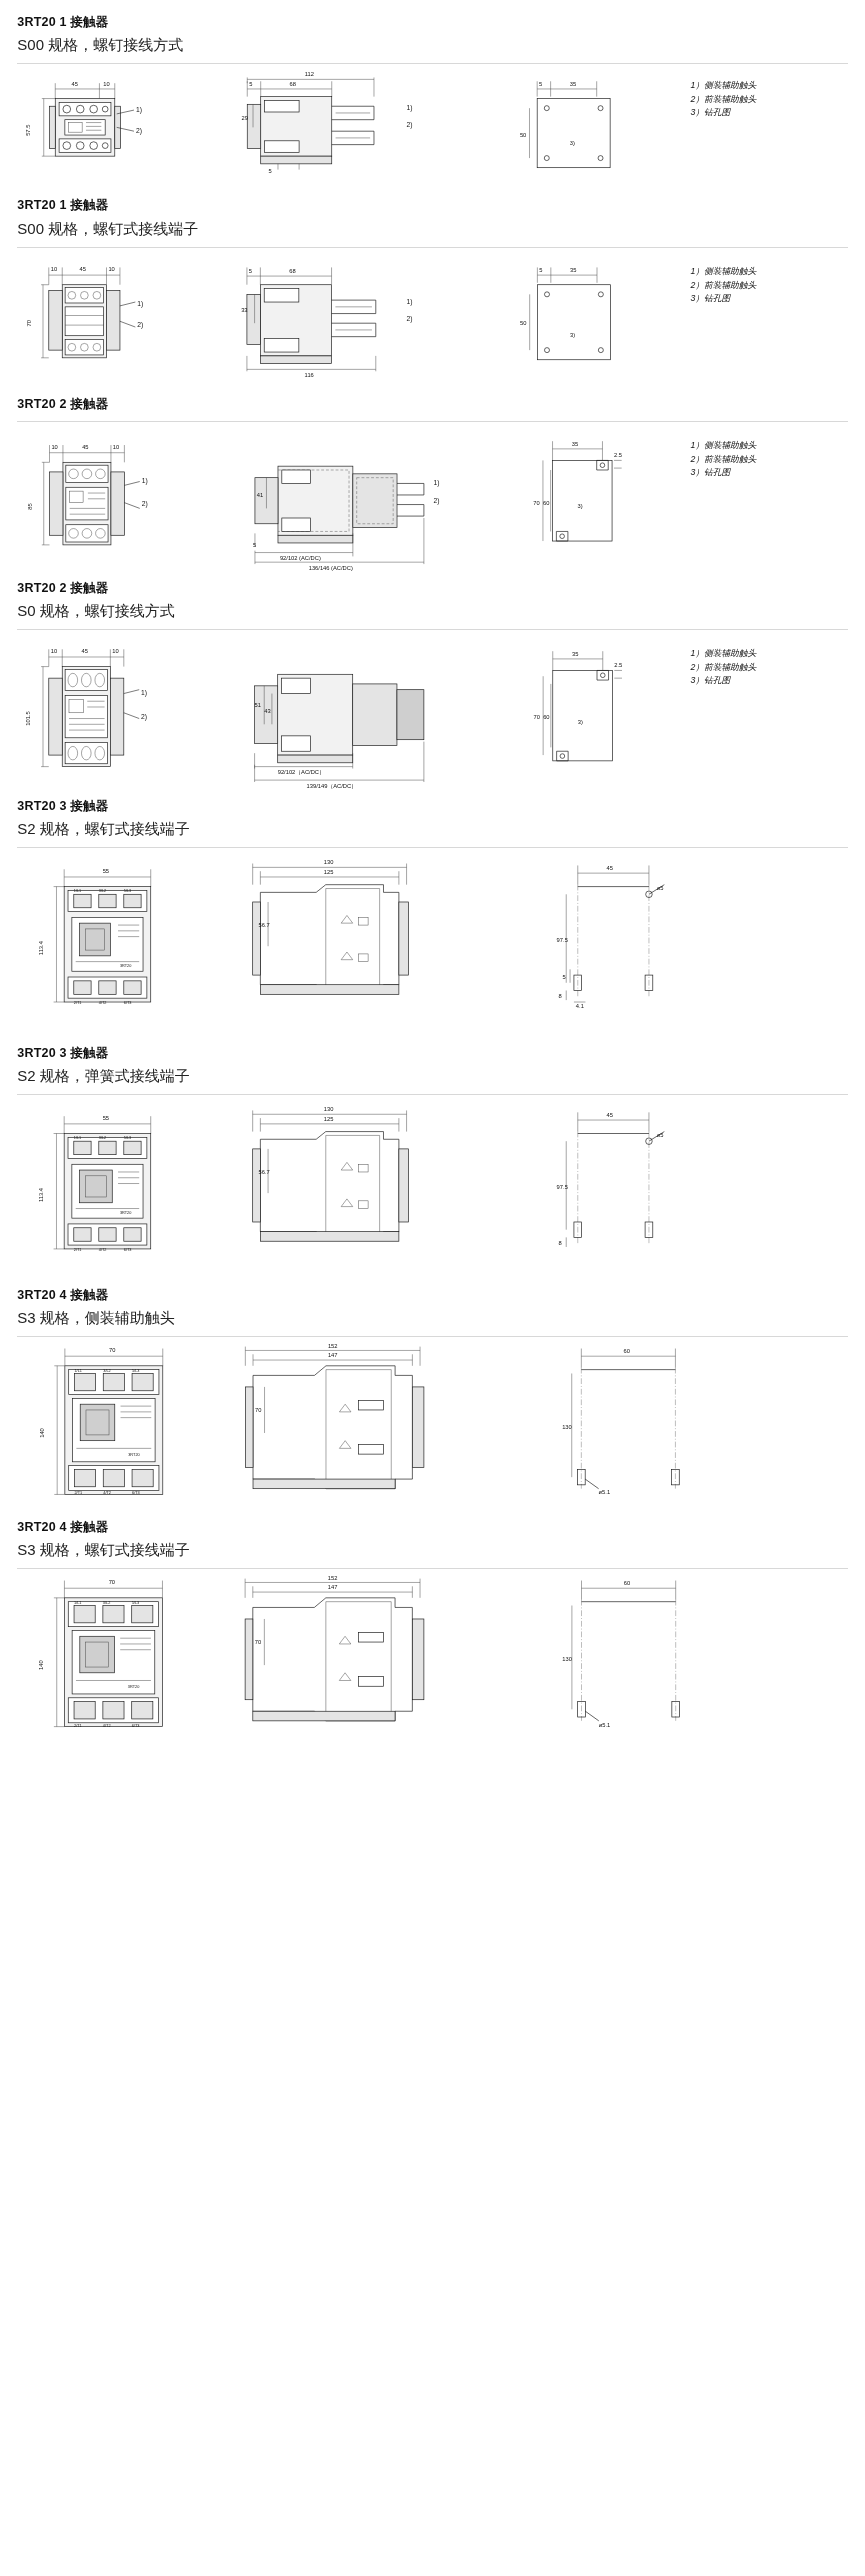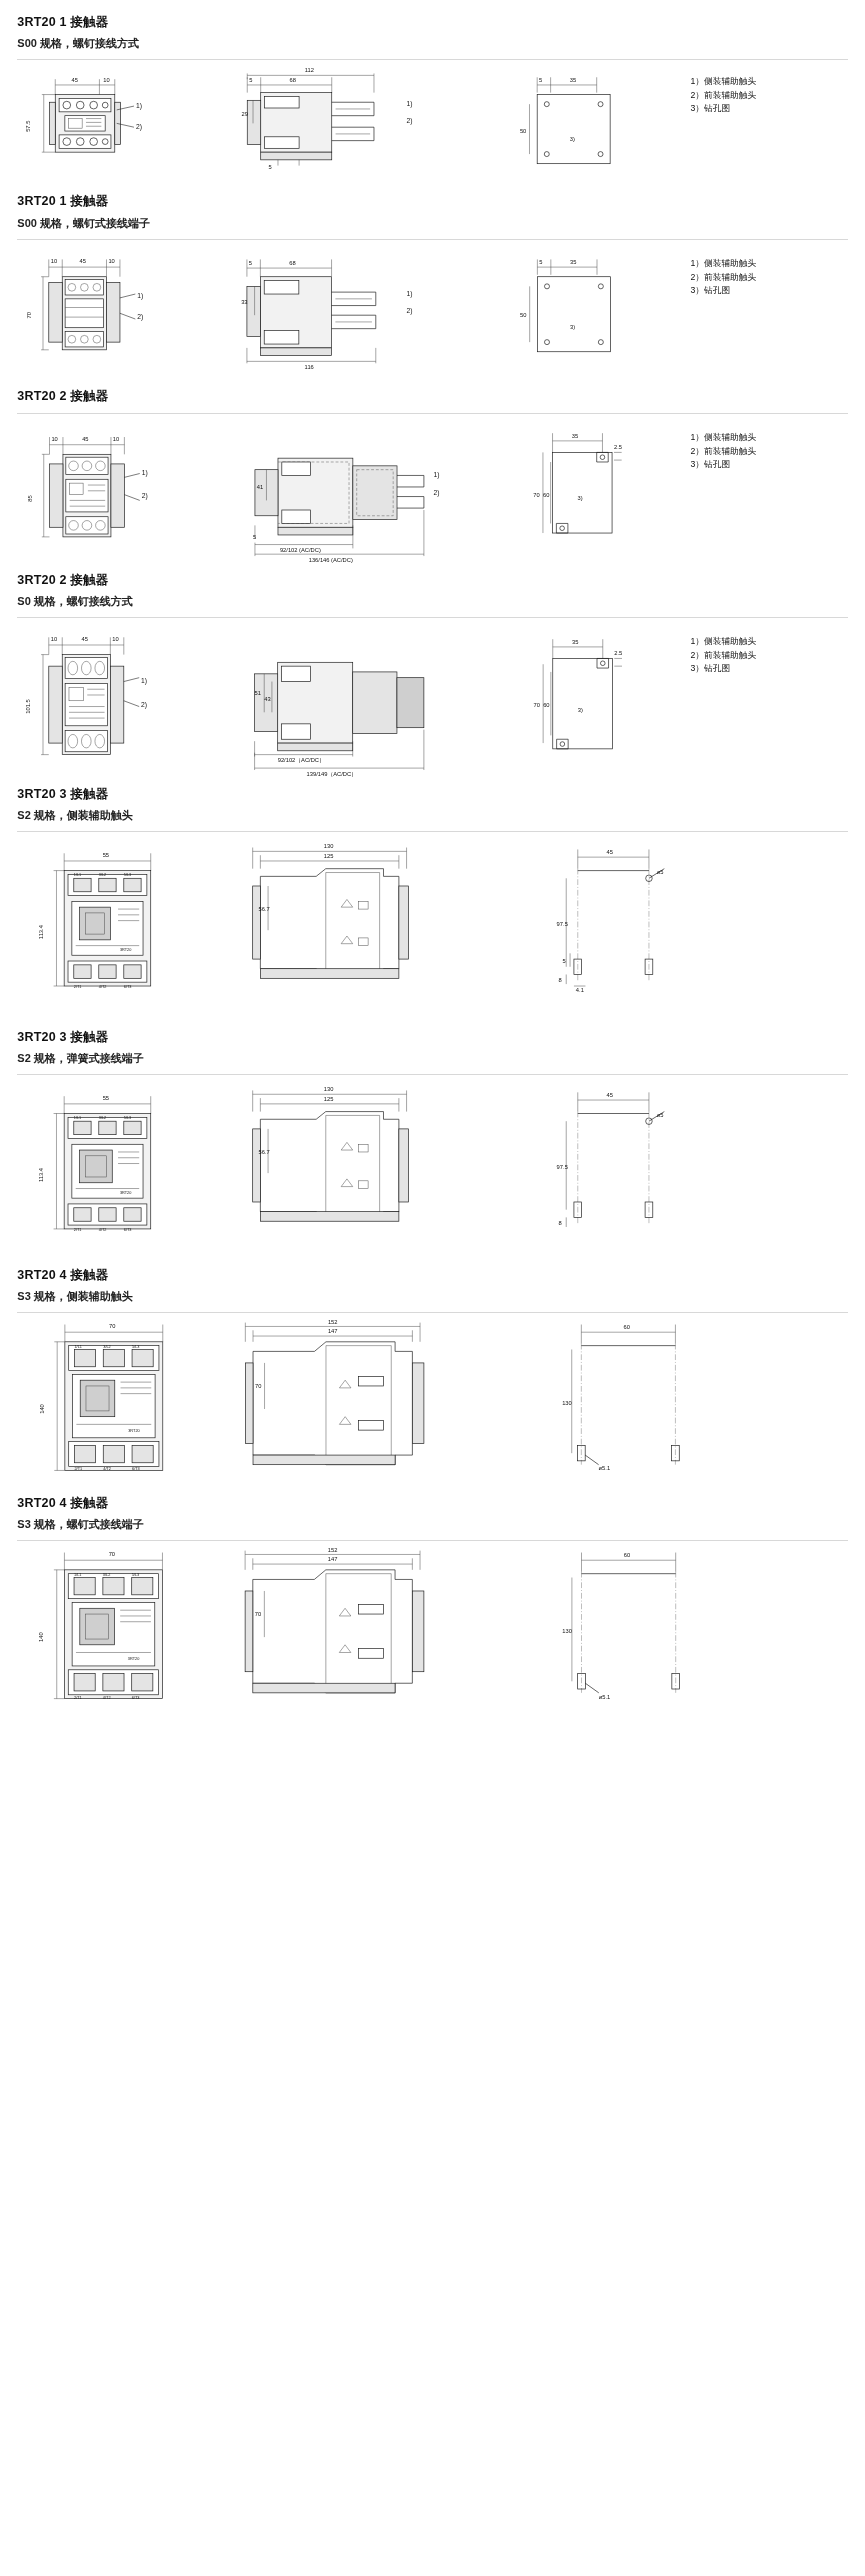--- a/index.html
+++ b/index.html
@@ -18,37 +18,37 @@
   }
   .sec-title{
     font-size:12.5px;
     font-weight:bold;
     color:#111;
     letter-spacing:0.2px;
     margin:0;
     padding-top:13.5px;
   }
   .sec-sub{
-    font-size:11px;
+    font-size:15px;
     color:#222;
     margin:5.8px 0 0 0;
-    font-weight:bold;
+    font-weight:normal;
   }
   .sec-rule{
     height:1px;background:#d8d8d8;margin-top:7.7px;width:831px;
   }
   .draw-area{position:relative;width:831px;margin:0 auto;}
   .legend{
     position:absolute;
     font-size:8.7px;
     line-height:13.5px;
     color:#111;
     white-space:nowrap;
   }
-  .legend div{white-space:nowrap;}
+  .legend div{white-space:nowrap;font-style:italic;}
   svg{display:block;overflow:visible;}
   .ln{stroke:#1a1a1a;stroke-width:0.7;fill:none;}
   .ln-thin{stroke:#444;stroke-width:0.5;fill:none;}
   .ln-dash{stroke:#555;stroke-width:0.5;fill:none;stroke-dasharray:3 2;}
   .ln-dashdot{stroke:#777;stroke-width:0.5;fill:none;stroke-dasharray:6 2 1 2;}
   .fill-lt{fill:#f2f2f2;stroke:#1a1a1a;stroke-width:0.7;}
   .fill-md{fill:#e4e4e4;stroke:#1a1a1a;stroke-width:0.7;}
   .fill-dk{fill:#cfcfcf;stroke:#1a1a1a;stroke-width:0.7;}
   .fill-w{fill:#ffffff;stroke:#1a1a1a;stroke-width:0.7;}
   .txt{font-family:"Liberation Sans",sans-serif;font-size:6px;fill:#111;}
@@ -454,21 +454,21 @@
       <div class="legend" style="left:673px;top:17.3px;">
         <div>1）侧装辅助触头</div>
         <div>2）前装辅助触头</div>
         <div>3）钻孔图</div>
       </div>
     </div>
   </div>
 
   <div class="section">
     <div class="sec-title">3RT20 3 接触器</div>
-    <div class="sec-sub">S2 规格，侧装辅助触头</div>
+    <div class="sec-sub">S2 规格，螺钉式接线端子</div>
     <div class="sec-rule"></div>
 
     <div class="draw-area" style="height:183px;">
       <svg width="831" height="183" viewBox="0 0 864 190">
 
         <g transform="translate(34,16)">
           <line class="ln-thin" x1="14" y1="6" x2="14" y2="24"></line>
           <line class="ln-thin" x1="104" y1="6" x2="104" y2="24"></line>
           <line class="ln-thin" x1="14" y1="14" x2="104" y2="14"></line>
           <text class="txt" x="54" y="10">55</text>

